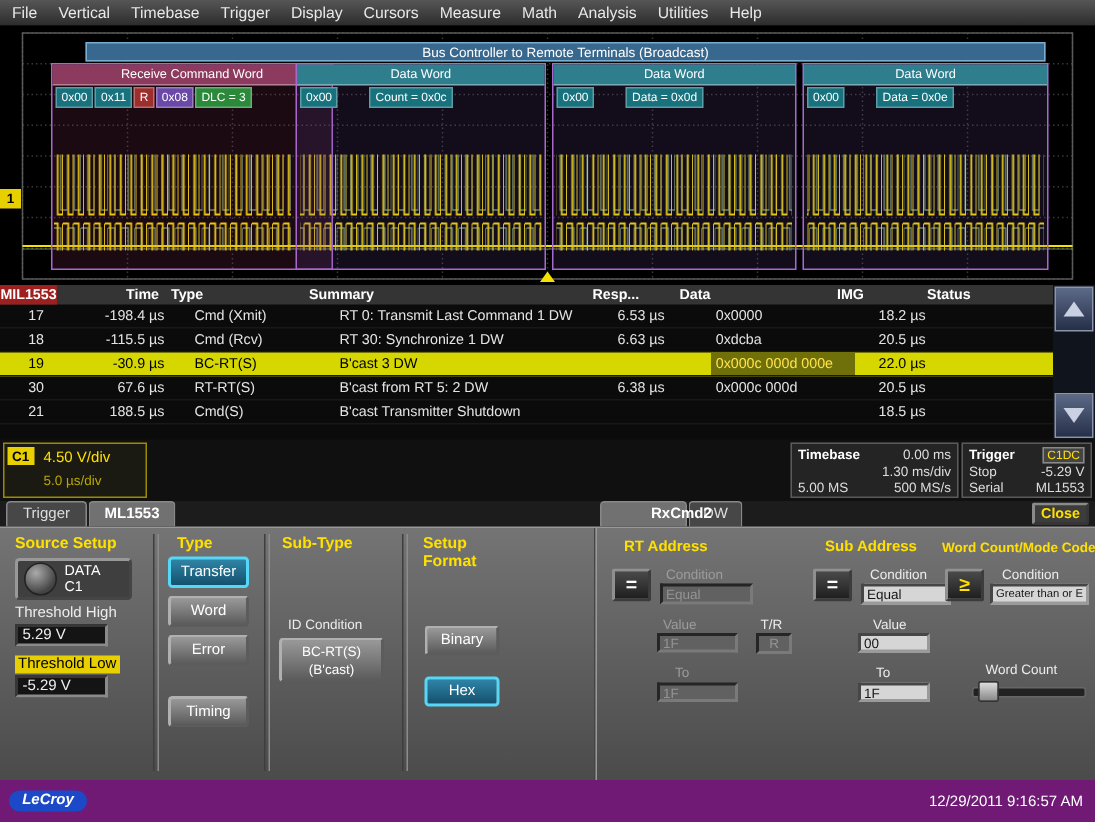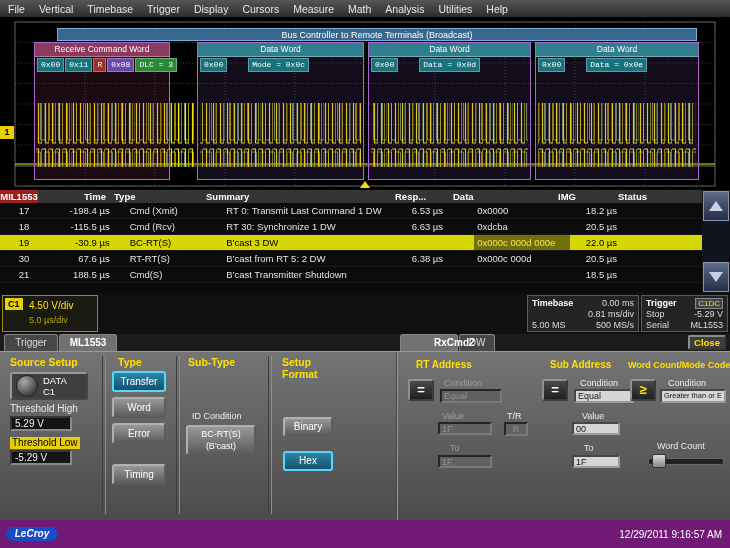--- a/index.html
+++ b/index.html
@@ -11,21 +11,21 @@
 
   
   .scope{position:absolute;left:0;top:18px;width:730px;height:172px;background:#000;}
   .titleband{position:absolute;left:57px;top:10px;width:640px;height:13px;background:#39688e;border:1px solid #79aed2;color:#fff;font-size:9px;line-height:12px;text-align:center;box-sizing:border-box;white-space:nowrap;overflow:hidden;}
   .region{position:absolute;top:24px;height:138px;border:1px solid #a868cc;background:rgba(110,75,170,.16);box-sizing:border-box;}
   .region.cmd{background:rgba(170,60,110,.16);}
   .rhead{position:absolute;left:0;top:0;right:0;height:13px;font-size:8.5px;line-height:13px;color:#fff;text-align:center;border-bottom:1px solid rgba(255,255,255,.35);white-space:nowrap;overflow:hidden;}
   .rh-cmd{background:#8c3a5e;}
   .rh-dw{background:#2e7e8e;}
   .fields{position:absolute;left:2px;top:15px;display:flex;gap:1px;}
-  .fbox{height:12px;line-height:12px;font-size:8px;padding:0 3px;color:#fff;border:1px solid rgba(255,255,255,.3);white-space:nowrap;font-family:Liberation Mono, monospace;}
+  .fbox{height:12px;line-height:12px;font-size:8px;padding:0 3px;color:#fff;border:1px solid rgba(255,255,255,.3);white-space:nowrap;}
   .f-teal{background:#17727e}.f-red{background:#9c2e2e}.f-pur{background:#6a48a8}.f-grn{background:#2a8a3a}
   .gap20{margin-left:20px;}
   .chmark{position:absolute;left:0;top:108px;width:14px;height:13px;background:#e8d000;color:#000;font-size:9px;font-weight:bold;text-align:center;line-height:13px;}
   .trigmark{position:absolute;left:360px;top:163px;width:0;height:0;border-left:5px solid transparent;border-right:5px solid transparent;border-bottom:7px solid #f5e000;}
 
   
   .dtable{position:absolute;left:0;top:190px;width:730px;height:103px;background:#0b0b0b;}
   .thead{display:flex;height:13px;background:#343434;font-size:9.5px;font-weight:bold;color:#fff;line-height:13px;}
   .trow{display:flex;height:15px;font-size:9.5px;color:#e4e4e4;line-height:15px;border-bottom:1px solid #181818;gap:12px;}
   .trow.sel{background:#d6d600;color:#000;}
@@ -153,36 +153,36 @@
         <line x1="15" y1="146" x2="715" y2="146" stroke="#f5e000" stroke-width="1.2"></line>
         <rect x="36" y="85" width="158" height="64" fill="url(#pw1)"></rect>
         <rect x="200" y="85" width="161" height="64" fill="url(#pw1)"></rect>
         <rect x="371" y="85" width="157" height="64" fill="url(#pw1)"></rect>
         <rect x="538" y="85" width="158" height="64" fill="url(#pw1)"></rect>
       </g>
     </svg>
 
     <div class="titleband">Bus Controller to Remote Terminals (Broadcast)</div>
 
-    <div class="region cmd" style="left:34px;width:136px;">
+    <div class="region cmd" style="left:34px;width:188px;">
       <div class="rhead rh-cmd">Receive Command Word</div>
       <div class="fields">
         <span class="fbox f-teal">0x00</span>
         <span class="fbox f-teal">0x11</span>
         <span class="fbox f-red">R</span>
         <span class="fbox f-pur">0x08</span>
         <span class="fbox f-grn">DLC = 3</span>
       </div>
     </div>
 
     <div class="region" style="left:197px;width:167px;">
       <div class="rhead rh-dw">Data Word</div>
       <div class="fields">
         <span class="fbox f-teal">0x00</span>
-        <span class="fbox f-teal gap20">Mode = 0x0c</span>
+        <span class="fbox f-teal gap20">Count = 0x0c</span>
       </div>
     </div>
 
     <div class="region" style="left:368px;width:163px;">
       <div class="rhead rh-dw">Data Word</div>
       <div class="fields">
         <span class="fbox f-teal">0x00</span>
         <span class="fbox f-teal gap20">Data = 0x0d</span>
       </div>
     </div>
@@ -278,21 +278,21 @@
     <span class="chline2">5.0 µs/div</span>
   </div>
 
   <div class="dbox tbbox">
     <div class="drow">
         <span class="dlabel">Timebase</span>
         <span>0.00 ms</span>
       </div>
     <div class="drow">
         <span></span>
-        <span>0.81 ms/div</span>
+        <span>1.30 ms/div</span>
       </div>
     <div class="drow">
         <span>5.00 MS</span>
         <span>500 MS/s</span>
       </div>
   </div>
 
   <div class="dbox trgbox">
     <div class="drow">
         <span class="dlabel">Trigger</span>

